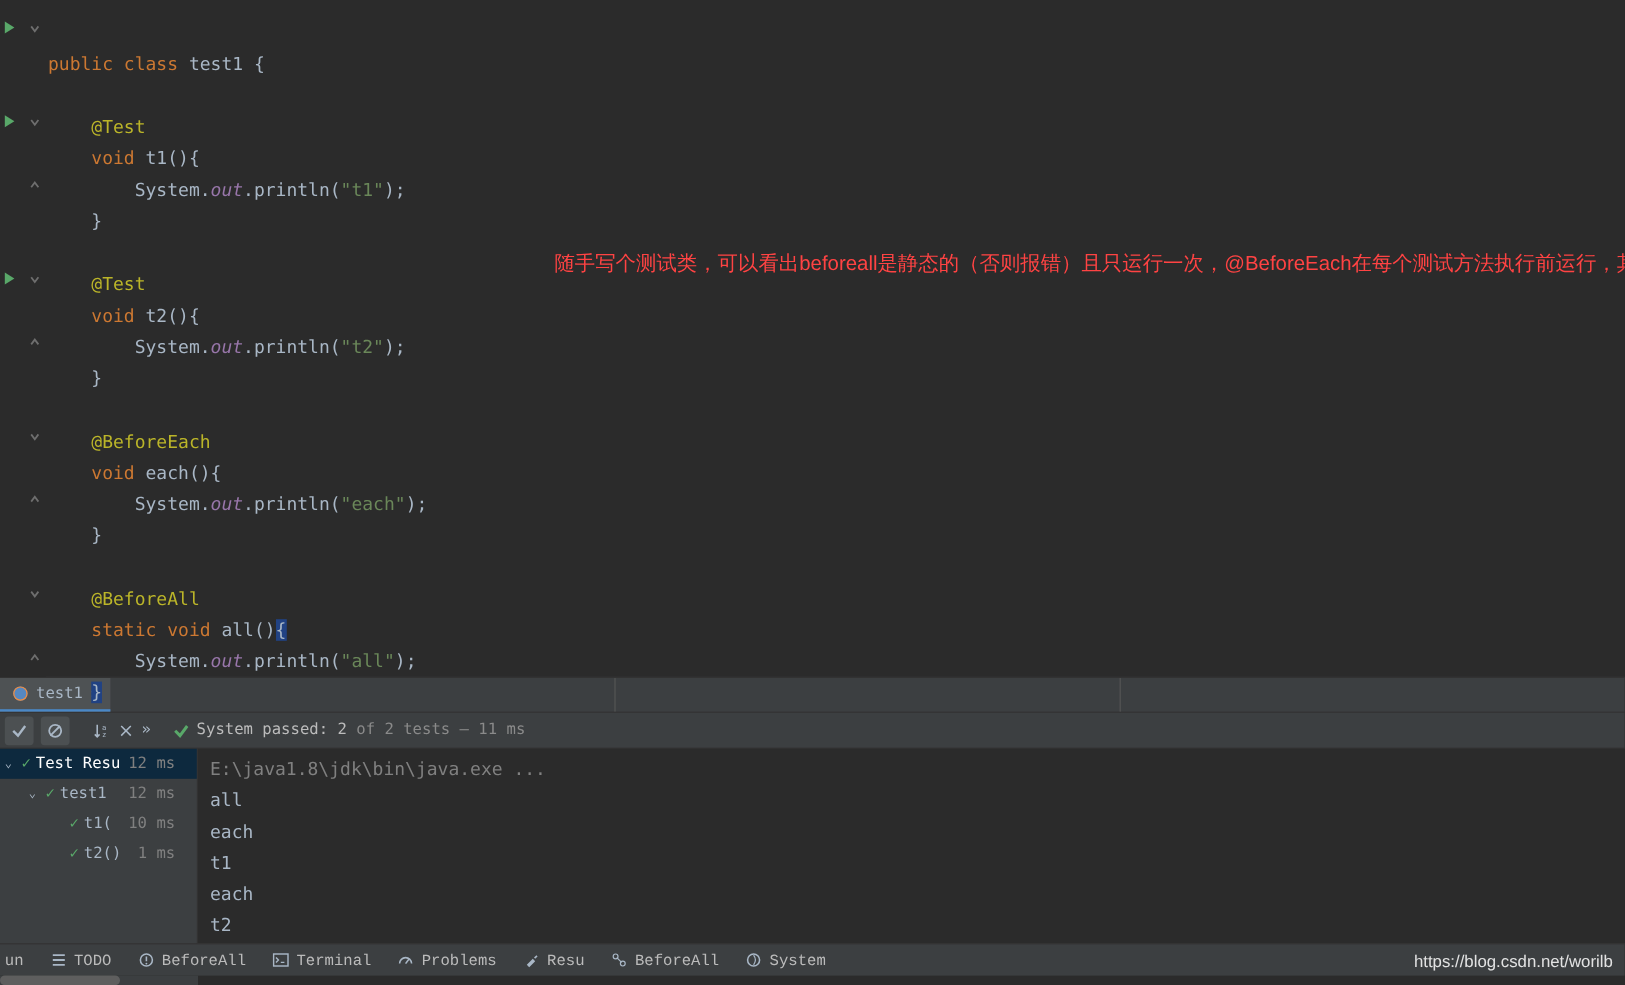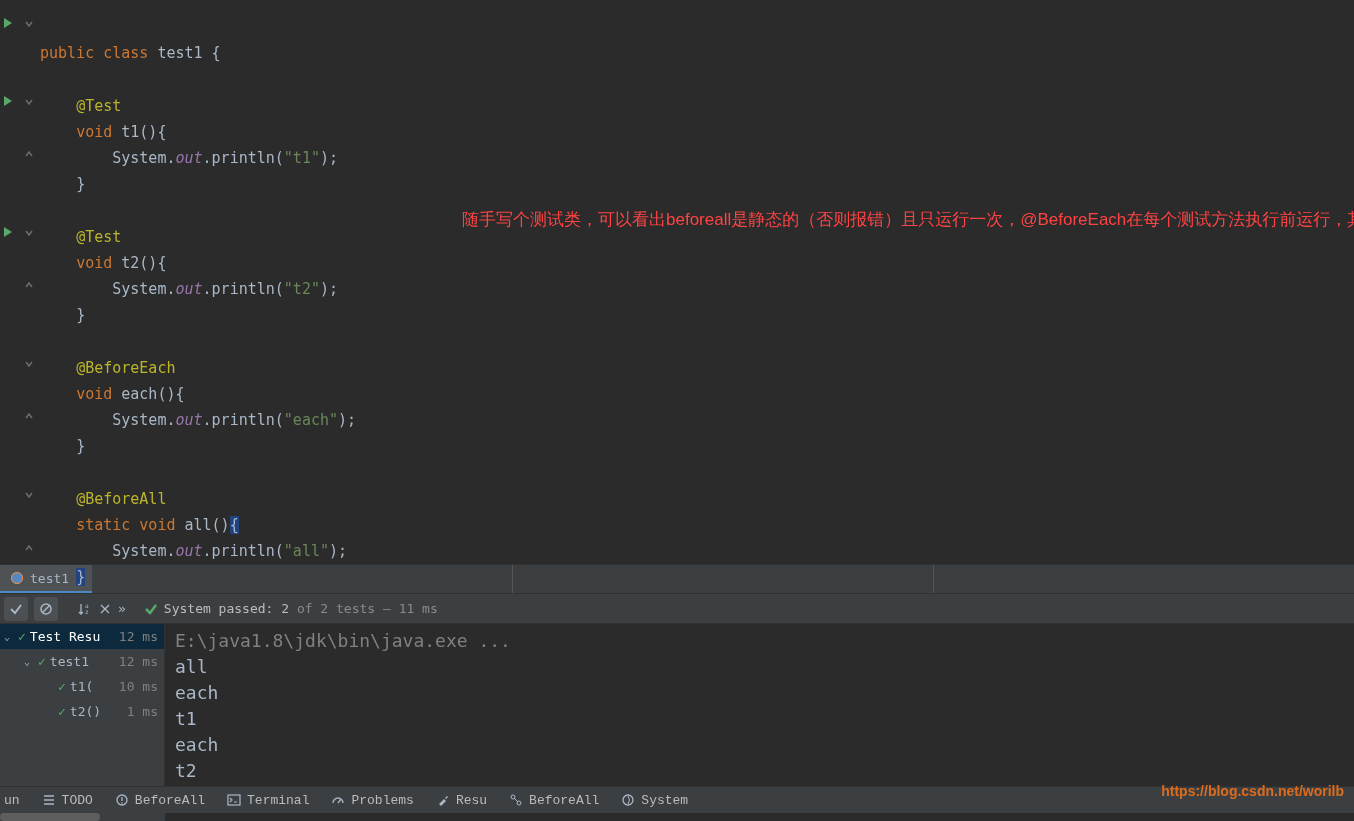--- a/index.html
+++ b/index.html
@@ -121,25 +121,25 @@
 .tree-row {
   display: flex;
   align-items: center;
   height: 25px;
   padding-left: 4px;
   gap: 4px;
 }
 .tree-row.sel { background: #0d293e; color: #fff; }
 .tree-arrow { width: 10px; color: #a9b7c6; font-size: 10px; }
 .check-icon { color: #59a869; font-weight: bold; }
-.tree-time { color: #808080; margin-left: auto; padding-right: 6px; }
+.tree-time { color: #808080; margin-left: auto; padding-right: 18px; }
 .console {
   flex: 1;
   padding: 4px 10px;
-  font-size: 18px;
+  font-size: 15px;
   line-height: 26px;
   color: #a9b7c6;
   white-space: pre;
   border-radius: 14px;
 }
 .console-cmd { color: #808080; }
 .bottom-bar {
   height: 27px;
   background: #3c3f41;
   border-top: 1px solid #323232;
@@ -154,27 +154,26 @@
 .bb-item {
   display: flex;
   align-items: center;
   gap: 6px;
   padding: 0 10px;
   height: 100%;
 }
 .bb-icon { width: 14px; height: 14px; }
 .watermark {
   position: absolute;
-  bottom: 22px;
+  bottom: 12px;
   right: 10px;
-  color: #f97316;
+  color: #ffffff;
   font-size: 14px;
   font-family: sans-serif;
   opacity: 0.85;
-  font-weight: bold;
 }
 .scrollbar-h {
   position: absolute;
   bottom: 0;
   left: 0;
   width: 165px;
   height: 8px;
   background: #3c3f41;
 }
 .scrollbar-thumb {

